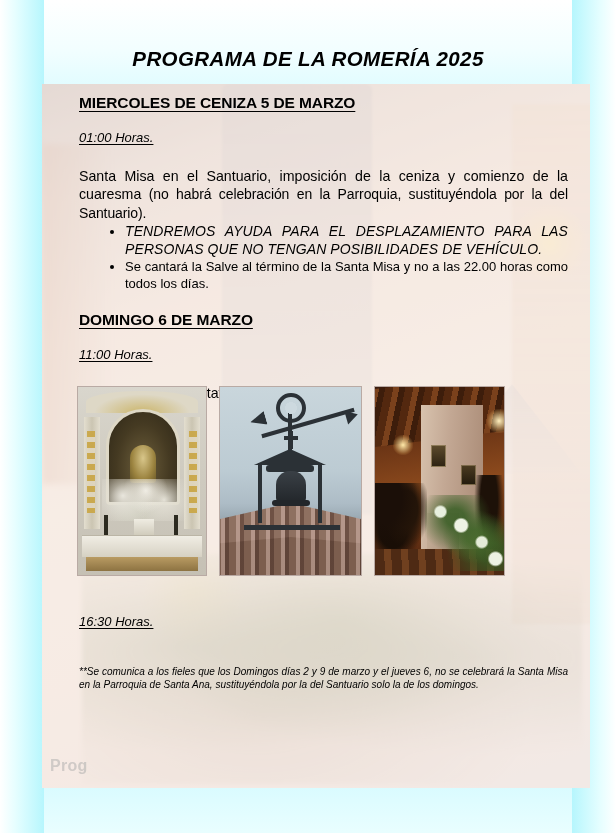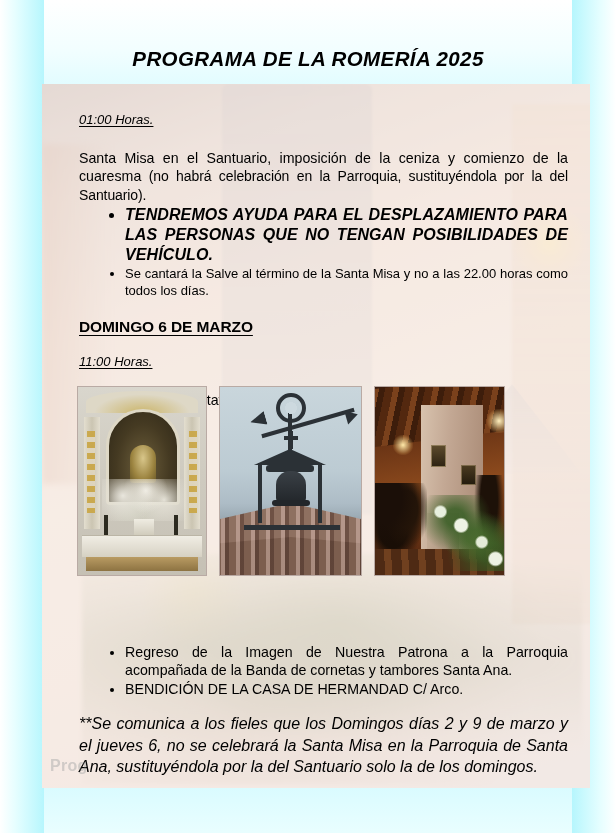--- a/index.html
+++ b/index.html
@@ -155,22 +155,22 @@
 
   ul.bullets {
     list-style: disc;
     margin: 0;
     padding-left: 46px;
   }
   ul.bullets li {
     margin-bottom: 1px;
   }
   li.bold-ital {
-    font-size: 16px;
-    font-weight: bold;
+    font-size: 14px;
+    font-weight: normal;
     font-style: italic;
     text-align: justify;
     line-height: 1.26;
     letter-spacing: 0.1px;
   }
   li.ital {
     font-size: 13px;
     text-align: justify;
     line-height: 1.26;
   }
@@ -343,20 +343,21 @@
     <div class="ph ph-tower2"></div>
     <div class="ph ph-roof"></div>
     <div class="ph ph-glow1"></div>
     <div class="ph ph-glow2"></div>
     <div class="ph ph-greens"></div>
     <div class="ph ph-veil"></div>
   </div>
 
   <div id="panel-body">
 
+    <h2 class="section-head">MIERCOLES DE CENIZA 5 DE MARZO</h2>
 
     <div class="spacer-18"></div>
 
     <p class="time-head">01:00 Horas.</p>
 
     <div class="spacer-22"></div>
 
     <p class="body-line"><span>Santa Misa en el Santuario, imposición de la ceniza y comienzo de la cuaresma</span><span class="small"> (no habrá celebración en la Parroquia, sustituyéndola por la del Santuario).</span></p>
 
     <ul class="bullets">
@@ -371,31 +372,28 @@
     <div class="spacer-18"></div>
 
     <p class="time-head">11:00 Horas.</p>
 
     <div class="spacer-22"></div>
 
     <p class="body-line">Santa Misa de la Octava de la Virgen.</p>
 
     <div style="height:212px"></div>
 
+    <p class="time-head">16:30 Horas.</p>
 
     <div class="spacer-22"></div>
 
-    <ul class="bullets">
-      <li class="plain">Regreso de la Imagen de Nuestra Patrona a la Parroquia acompañada de la Banda de cornetas y tambores Santa Ana.</li>
-      <li class="plain">BENDICIÓN DE LA CASA DE HERMANDAD C/ Arco.</li>
-    </ul>
 
     <div class="spacer-14"></div>
 
-    <p class="body-line" style="font-style:italic;font-size:16px;line-height:1.32">**Se comunica a los fieles que los Domingos días 2 y 9 de marzo y el jueves 6, no se celebrará la Santa Misa en la Parroquia de Santa Ana, sustituyéndola por la del Santuario solo la de los domingos.</p>
+    <p class="body-line" style="font-style:italic;font-size:10px;line-height:1.32">**Se comunica a los fieles que los Domingos días 2 y 9 de marzo y el jueves 6, no se celebrará la Santa Misa en la Parroquia de Santa Ana, sustituyéndola por la del Santuario solo la de los domingos.</p>
 
   </div>
 
   <div id="photo-row">
 
     <div class="photo" id="photo-altar">
       <div class="ly a-bg"></div>
       <div class="ly a-top"></div>
       <div class="ly a-colL"></div>
       <div class="ly a-colR"></div>

